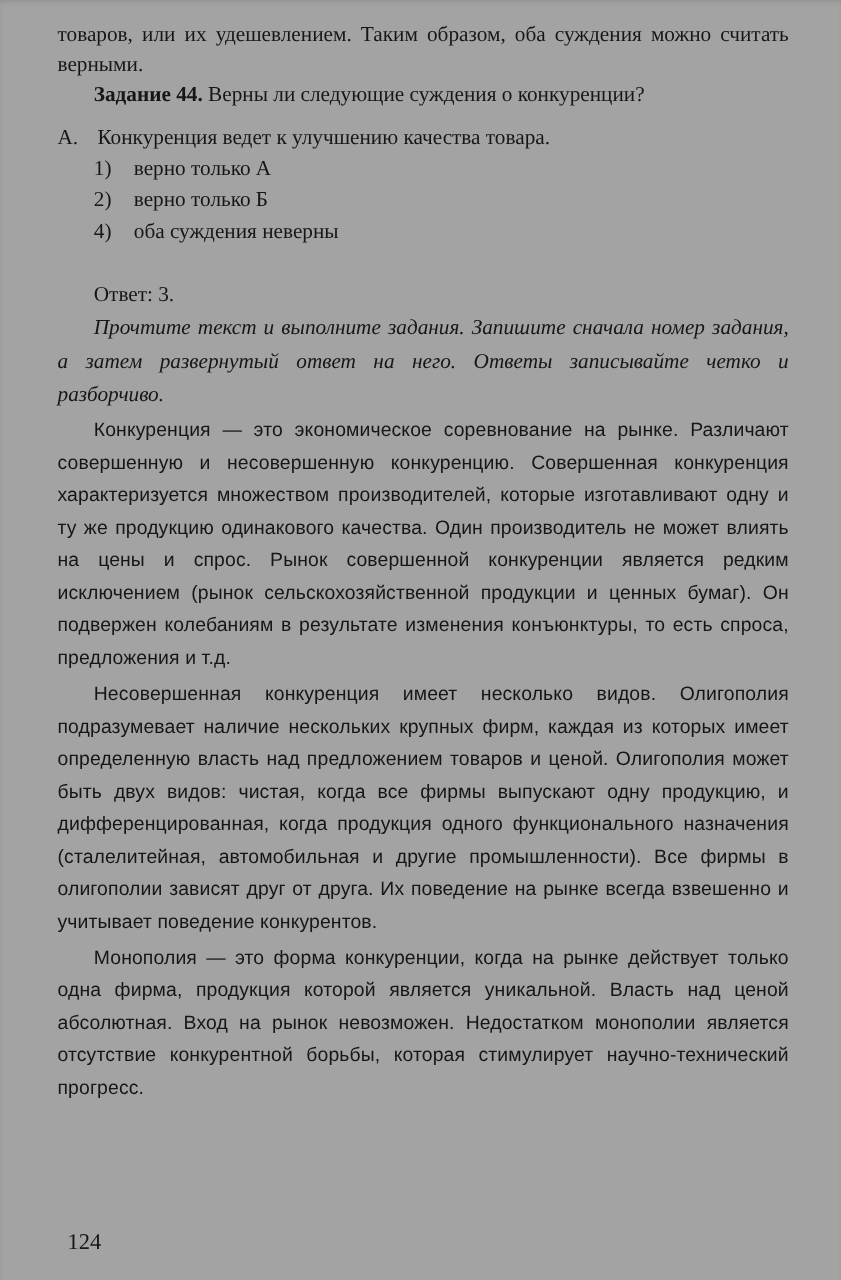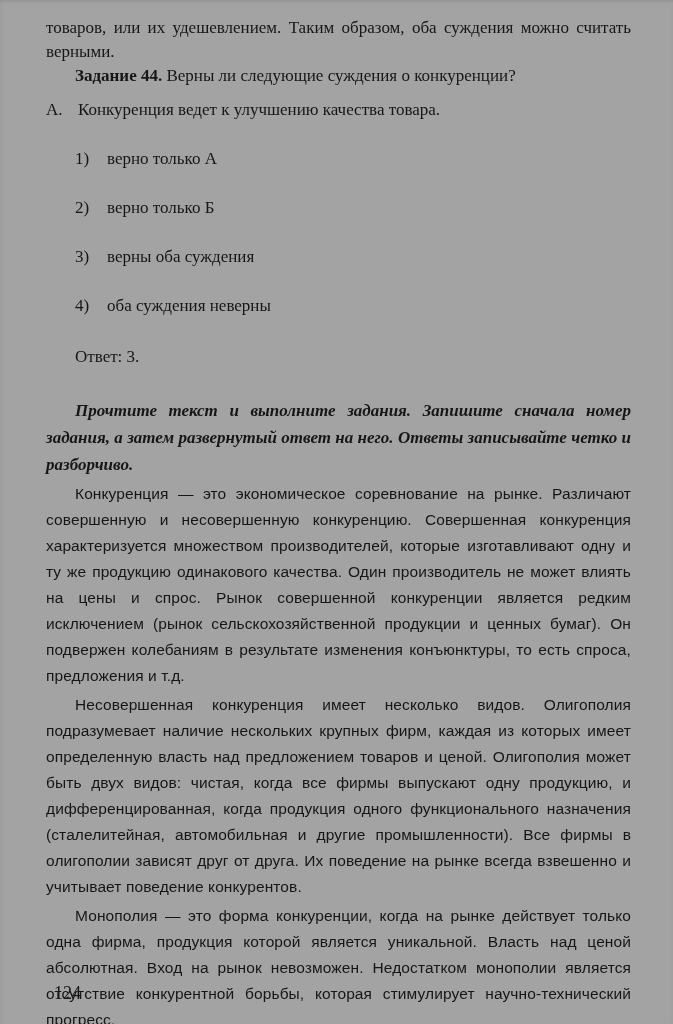--- a/index.html
+++ b/index.html
@@ -40,35 +40,34 @@
     padding-left: 32px;
     margin-top: 10px;
   }
   .statement .letter {
     display: inline-block;
     width: 32px;
     margin-left: -32px;
     text-indent: 0;
   }
 
-  .option { padding-left: 61px; line-height: 25px; margin-top: 24px; }
+  .option { padding-left: 61px; line-height: 25px; }
   .option .num {
     display: inline-block;
     width: 32px;
     margin-left: -32px;
   }
 
   .answer { margin-left: 29px; line-height: 25px; margin-top: 26px; }
 
   
   .instruction {
-    margin-top: 28px;
     font-family: "Liberation Serif", serif;
     font-style: italic;
-    font-weight: 700;
+    font-weight: 400;
     font-size: 17px;
     line-height: 27px;
     text-align: justify;
     text-indent: 29px;
   }
 
   
   .bodypara {
     margin-top: 3px;
     font-family: "Liberation Sans", sans-serif;
@@ -100,21 +99,20 @@
     <span>Верны ли следующие суждения о конкуренции?</span>
   </p>
 
   <p class="statement"><span class="letter">А.</span><span>Конкуренция ведет к улучшению качества товара.</span></p>
 
 
   <p class="option"><span class="num">1)</span><span>верно только А</span></p>
 
   <p class="option"><span class="num">2)</span><span>верно только Б</span></p>
 
-  <p class="option"><span class="num">3)</span><span>верны оба суждения</span></p>
 
   <p class="option"><span class="num">4)</span><span>оба суждения неверны</span></p>
 
   <p class="answer">Ответ: 3.</p>
 
   <p class="instruction">Прочтите текст и выполните задания. Запишите сначала номер задания, а затем развернутый ответ на него. Ответы записывайте четко и разборчиво.</p>
 
   <p class="bodypara">Конкуренция — это экономическое соревнование на рынке. Различают совершенную и несовершенную конкуренцию. Совершенная конкуренция характеризуется множеством производителей, которые изготавливают одну и ту же продукцию одинакового качества. Один производитель не может влиять на цены и спрос. Рынок совершенной конкуренции является редким исключением (рынок сельскохозяйственной продукции и ценных бумаг). Он подвержен колебаниям в результате изменения конъюнктуры, то есть спроса, предложения и т.д.</p>
 
   <p class="bodypara">Несовершенная конкуренция имеет несколько видов. Олигополия подразумевает наличие нескольких крупных фирм, каждая из которых имеет определенную власть над предложением товаров и ценой. Олигополия может быть двух видов: чистая, когда все фирмы выпускают одну продукцию, и дифференцированная, когда продукция одного функционального назначения (сталелитейная, автомобильная и другие промышленности). Все фирмы в олигополии зависят друг от друга. Их поведение на рынке всегда взвешенно и учитывает поведение конкурентов.</p>

